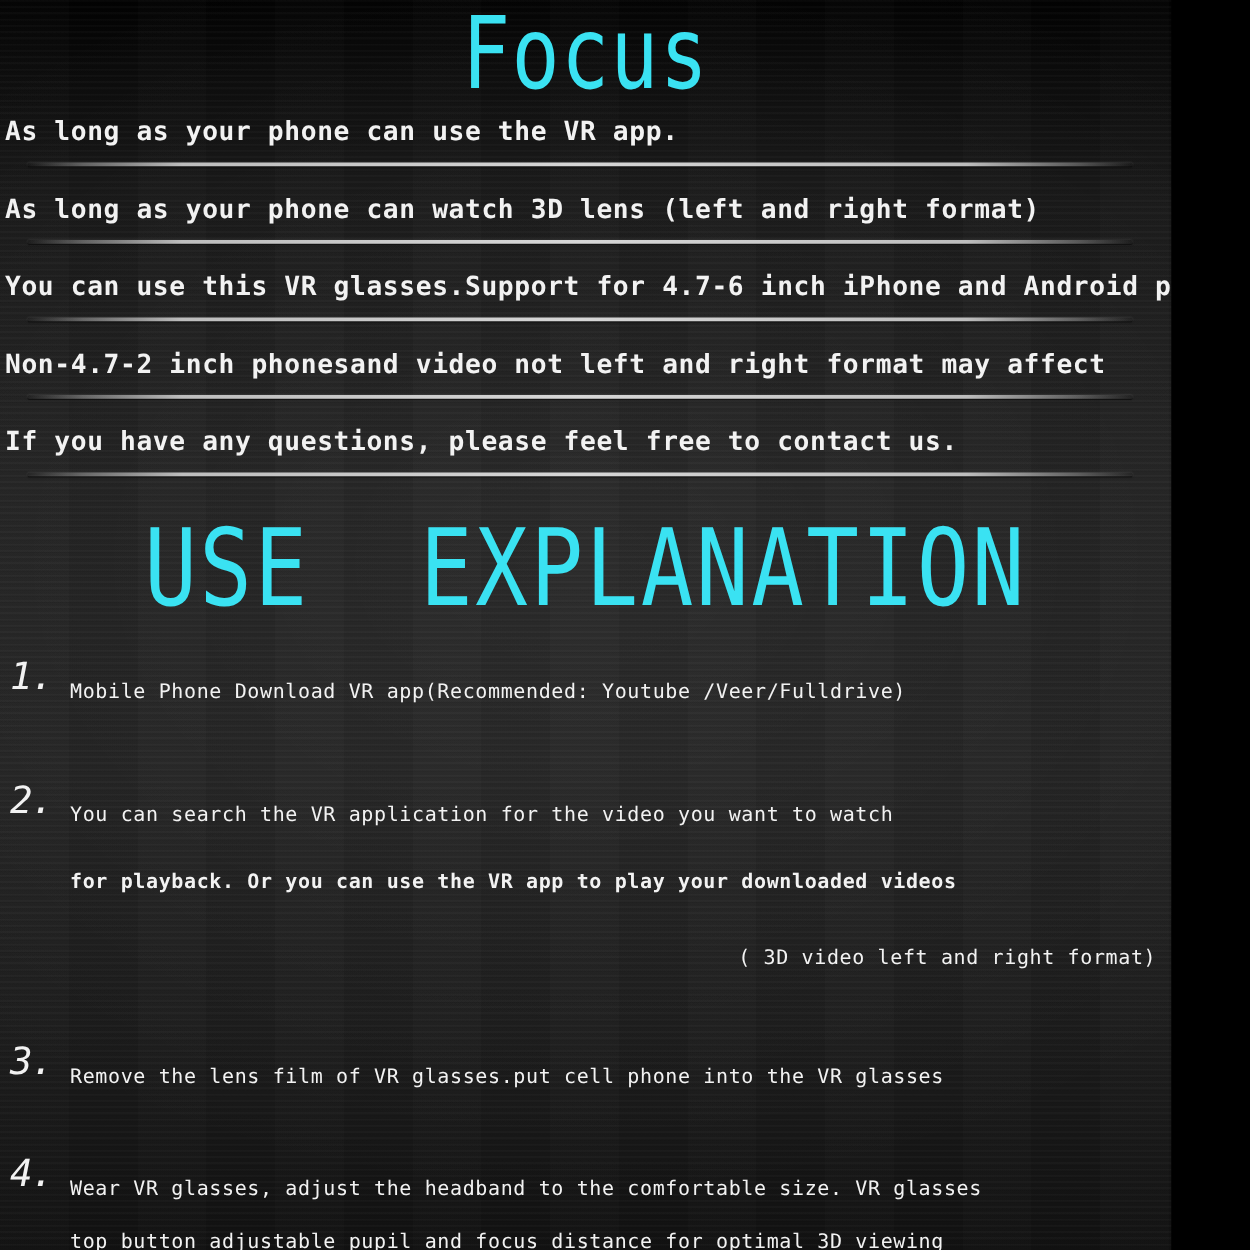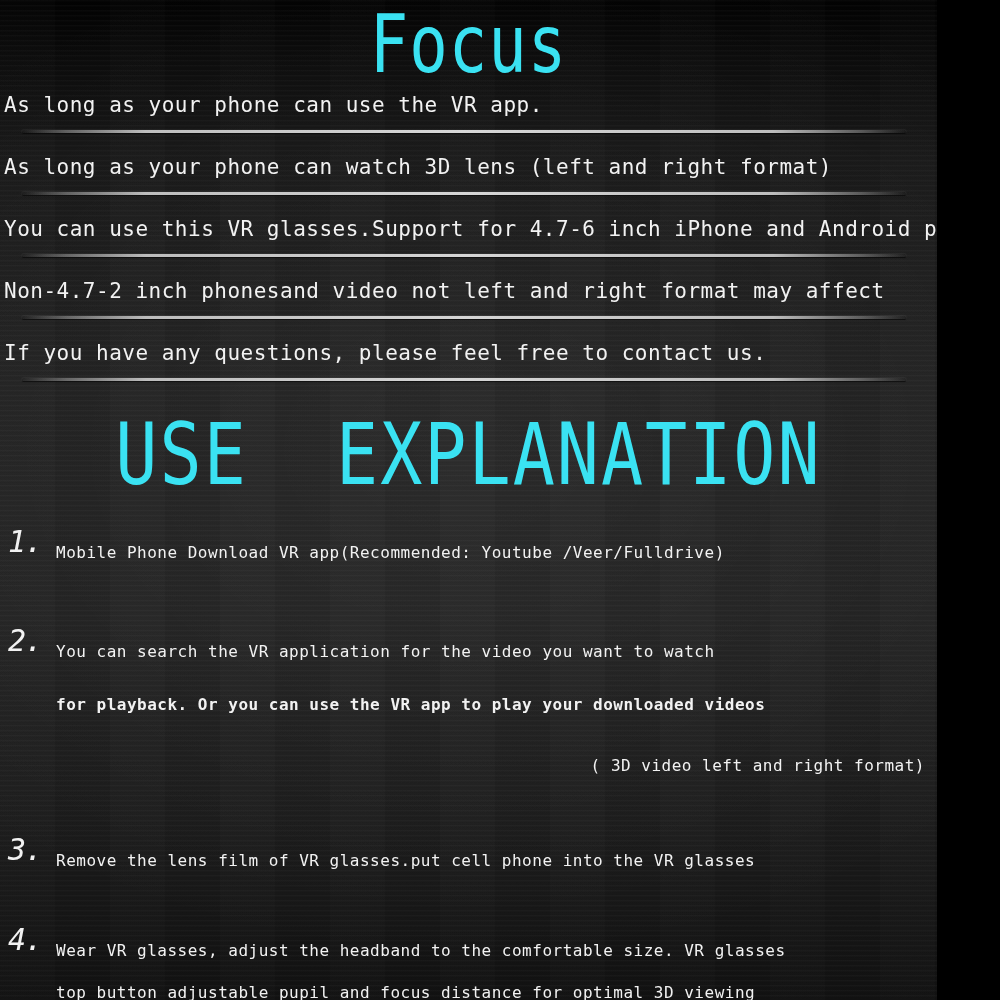--- a/index.html
+++ b/index.html
@@ -40,21 +40,21 @@
     height: 86px; line-height: 86px;
     text-align: center;
     font-size: 70px; font-weight: normal;
     color: #3ae2f2;
     transform: scaleY(1.22);
     letter-spacing: 2px;
     white-space: pre;
   }
 
   
-  .stmts { margin: 0; }
+  .stmts { margin: 0; font-weight: bold; }
   .stmt { height: 62px; padding-left: 4px; }
   .stmt-text {
     margin: 0;
     font-size: 21px; line-height: 26px;
     letter-spacing: 0.5px;
     white-space: pre;
   }
   .divider {
     height: 3px;
     width: 884px;

